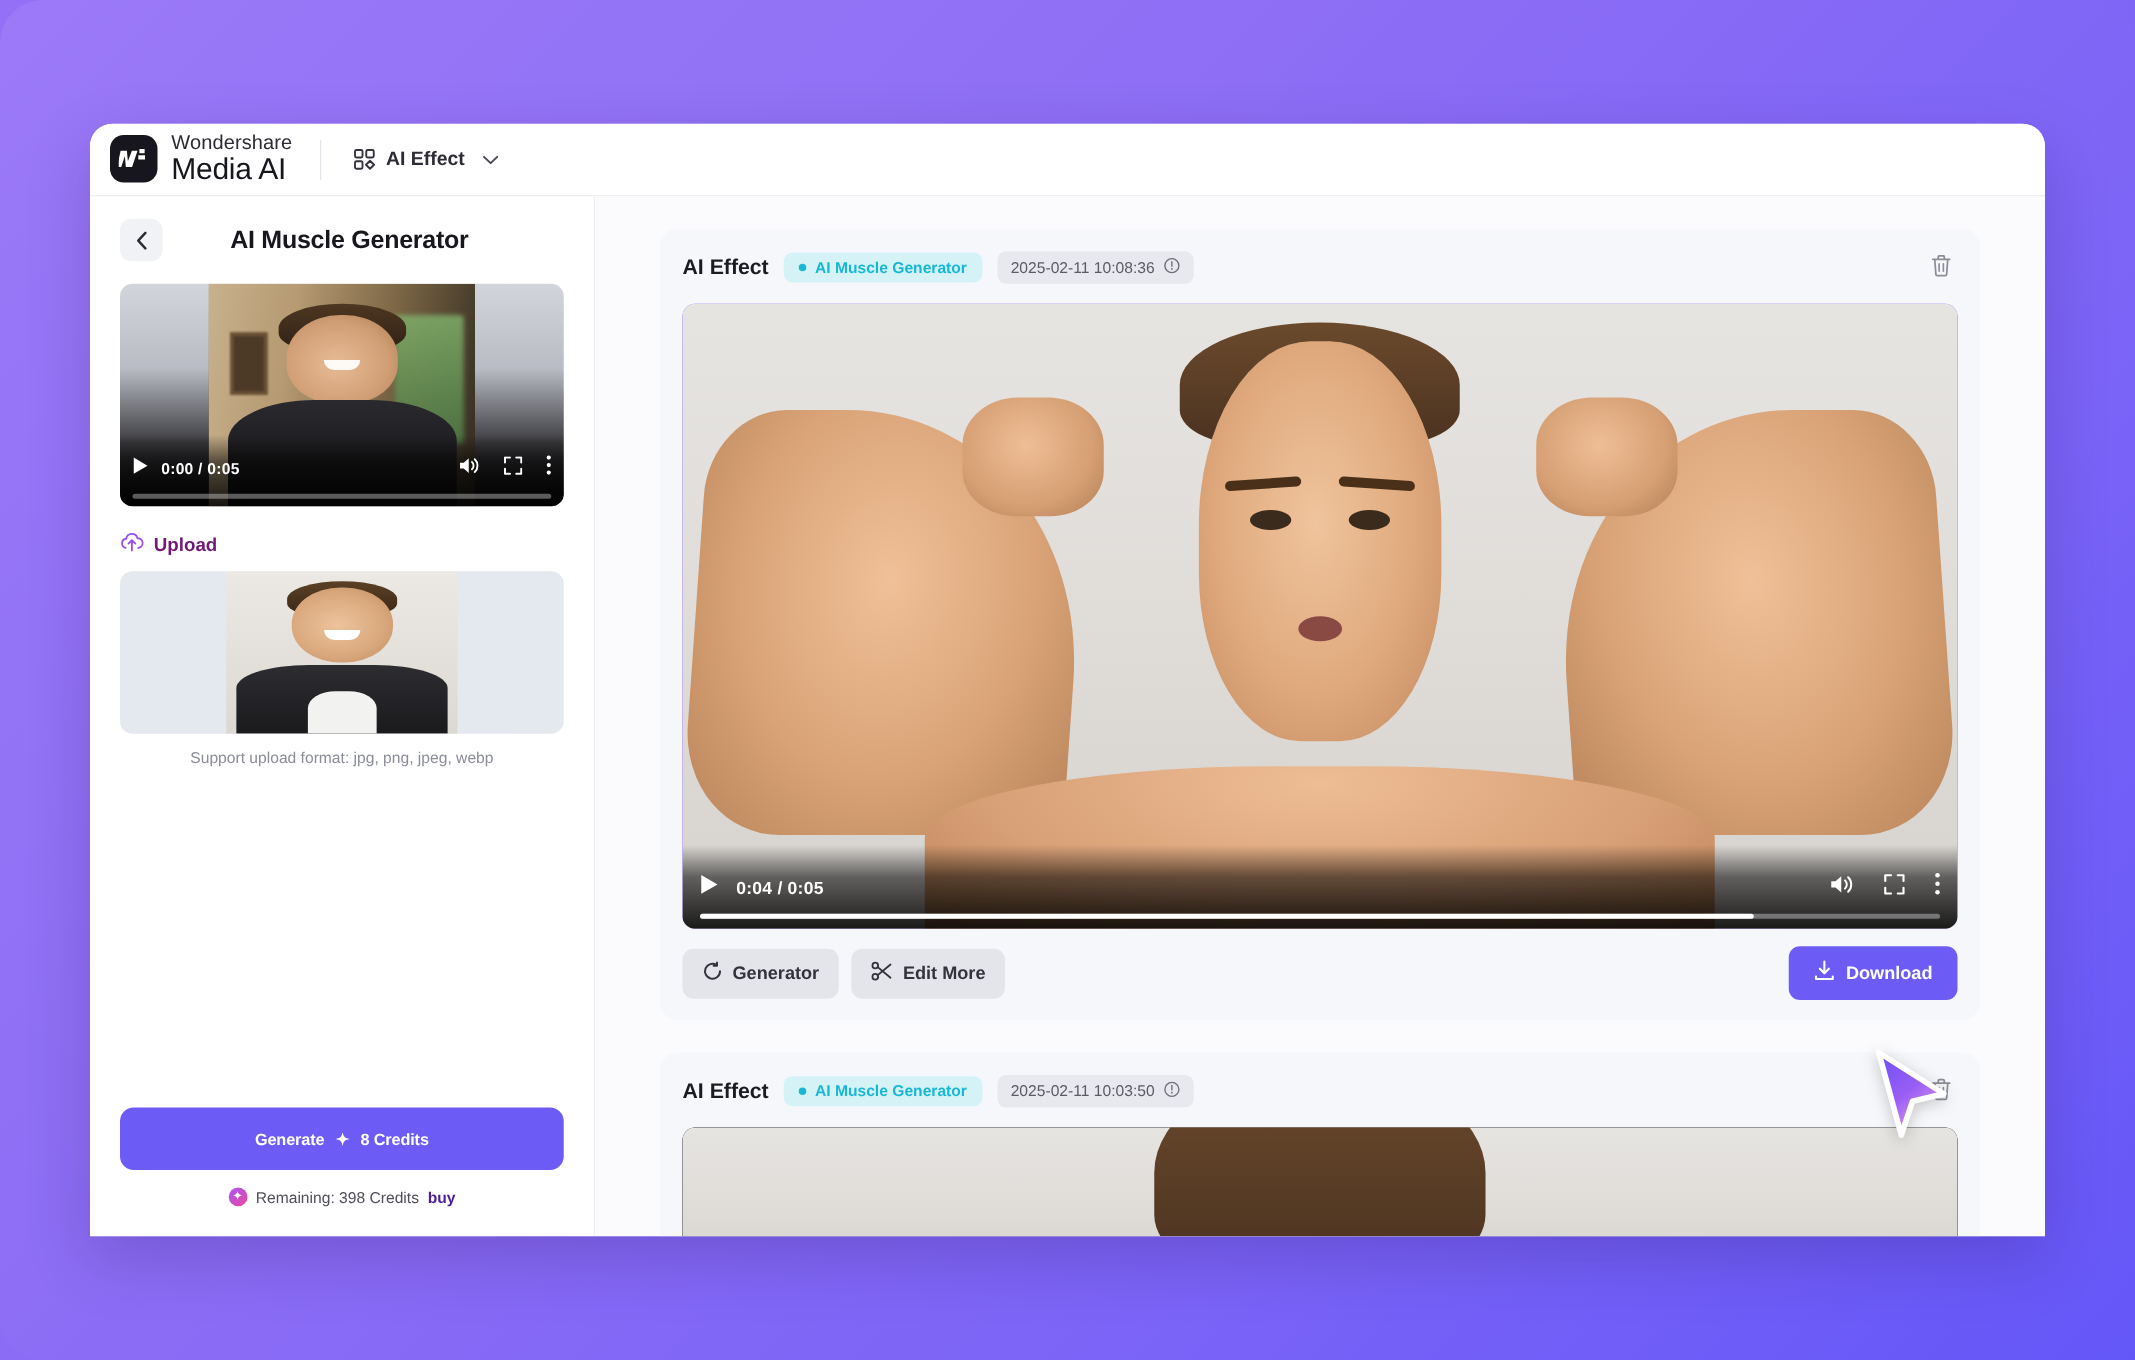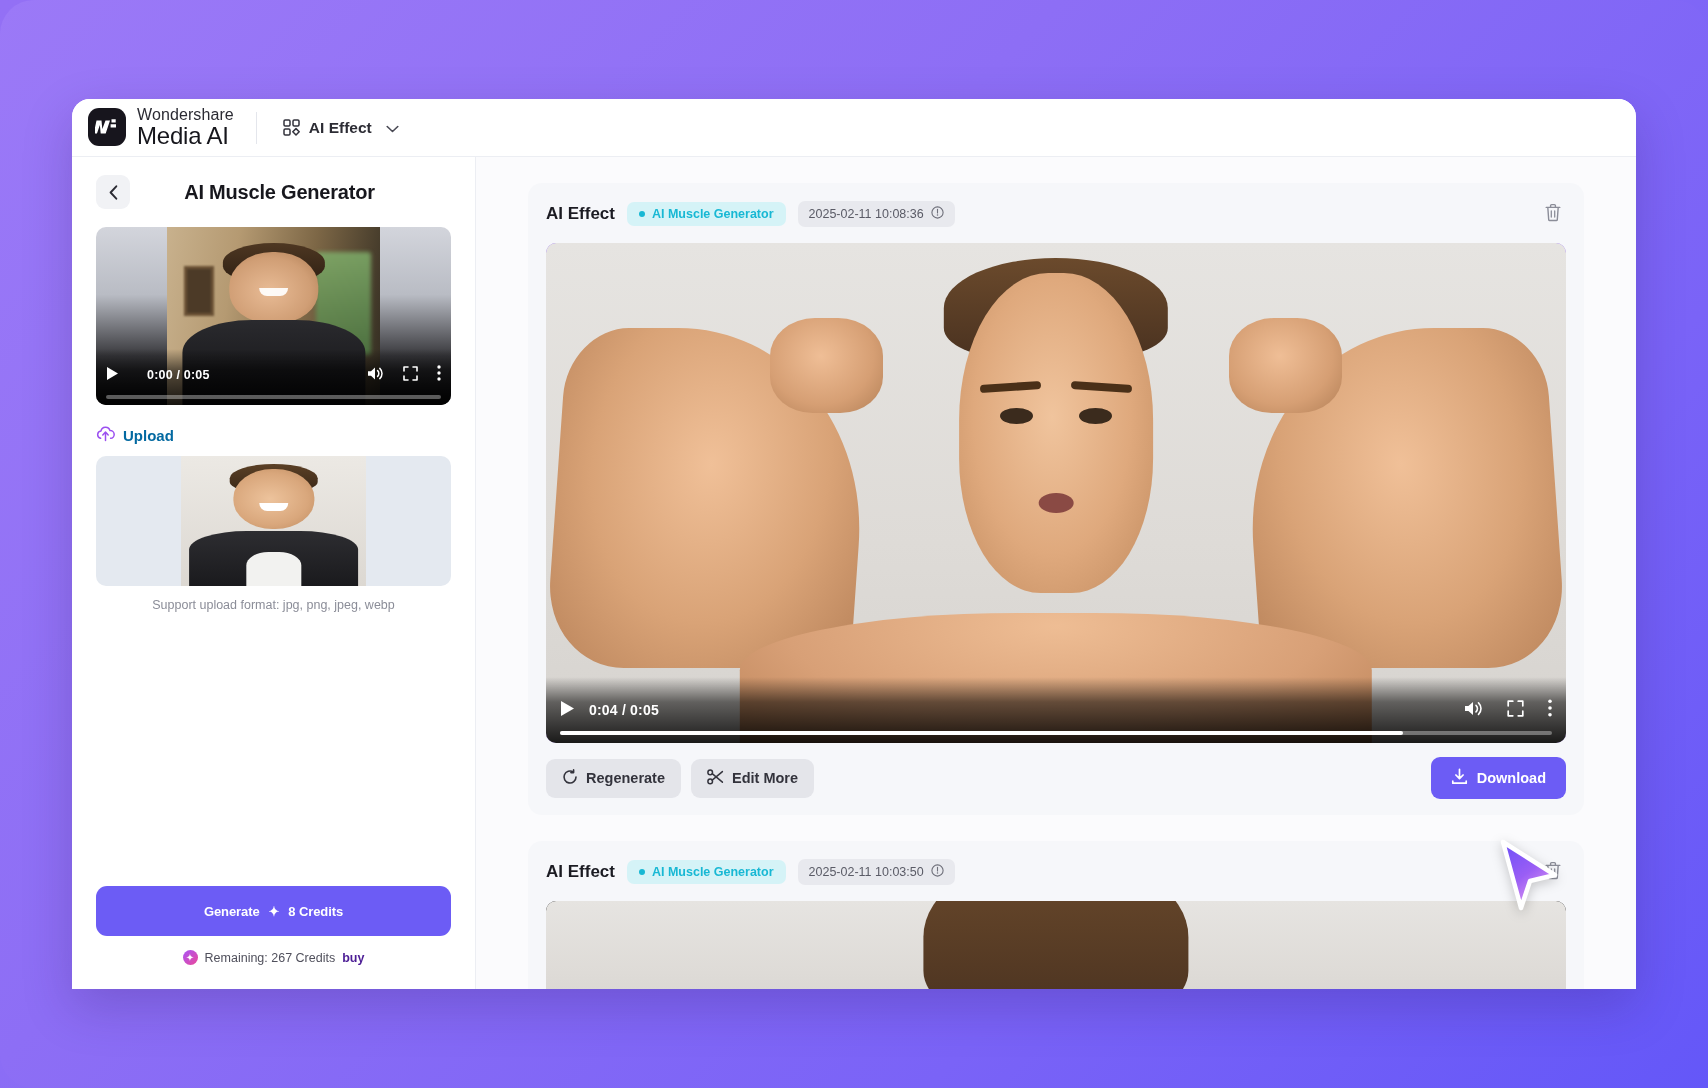--- a/index.html
+++ b/index.html
@@ -180,21 +180,21 @@
     background: linear-gradient(180deg,#2d2d31,#1a1a1d); }
   .up-shirt { position:absolute; left:50%; bottom:0; transform:translateX(-50%);
     width:30%; height:26%; border-radius:40% 40% 0 0; background:#f2f2f0; }
   .up-smile { position:absolute; left:50%; top:36%; transform:translateX(-50%);
     width:16%; height:6%; border-radius:0 0 40px 40px; background:#fff; }
 
   .upload-row {
     display: flex; align-items: center; gap: 8px;
     margin: 20px 0 10px 0; cursor: pointer;
   }
-  .upload-label { font-size: 15px; font-weight: 700; color: #0369a1; }
+  .upload-label { font-size: 15px; font-weight: 700; color: #701a75; }
   .support-text {
     text-align: center; font-size: 12.5px; color: #8b8d98;
     margin-top: 12px;
   }
   .sb-spacer { flex: 1; }
   .generate-btn {
     height: 50px; border-radius: 11px; border: none;
     background: #6c5cf5; color: #fff; cursor: pointer;
     font-size: 13px; font-weight: 700; letter-spacing: -.1px;
     display: flex; align-items: center; justify-content: center; gap: 9px;
@@ -281,21 +281,21 @@
     padding: 22px 14px 8px 14px;
   }
   .vctl-row { display: flex; align-items: center; color: #fff; }
   .vctl-left { display: flex; align-items: center; gap: 14px; }
   .vctl-time { font-size: 14px; font-weight: 700; letter-spacing: .2px; }
   .vctl-right { margin-left: auto; display: flex; align-items: center; gap: 24px; }
   .vbar { height: 4px; border-radius: 2px; background: rgba(255,255,255,.35); margin-top: 10px; position: relative; }
   .vbar-fill { position: absolute; left: 0; top: 0; bottom: 0; background: #fff; border-radius: 2px; }
   .vctl.small { padding: 16px 10px 6px 10px; }
   .vctl.small .vctl-time { font-size: 12.5px; }
-  .vctl.small .vctl-left { gap: 28px; }
+  .vctl.small .vctl-left { gap: 10px; }
   .vctl.small .vctl-right { gap: 19px; }
 
   .card-actions { display: flex; align-items: center; margin-top: 14px; gap: 10px; }
   .act-btn {
     display: flex; align-items: center; gap: 8px;
     background: #e4e5ea; border: none; border-radius: 9px;
     padding: 10px 16px; cursor: pointer;
     font-size: 14.5px; font-weight: 700; color: #33333c;
   }
   .dl-btn {
@@ -446,21 +446,21 @@
       <div class="sb-spacer"></div>
 
       <button class="generate-btn">
         <span>Generate</span>
         <span>✦</span>
         <span>8 Credits</span>
       </button>
 
       <div class="credits-row">
         <span class="credit-chip">✦</span>
-        <span>Remaining: 267 Credits</span>
+        <span>Remaining: 398 Credits</span>
         <span class="buy-link">buy</span>
       </div>
     </div>
 
     <div class="main">
 
       <div class="result-card">
         <div class="card-head">
           <span class="card-title">AI Effect</span>
           <span class="tag-effect">
@@ -541,21 +541,21 @@
         </div>
 
         <div class="card-actions">
           <button class="act-btn">
             <span>
               <svg width="16" height="16" viewBox="0 0 16 16" fill="none">
                 <path d="M14 8 A6 6 0 1 1 11.3 3" stroke="#33333c" stroke-width="1.6" stroke-linecap="round"></path>
                 <path d="M11.6 0.9 V3.6 H8.9" stroke="#33333c" stroke-width="1.6" stroke-linecap="round" stroke-linejoin="round"></path>
               </svg>
             </span>
-            <span>Regenerate</span>
+            <span>Generator</span>
           </button>
           <button class="act-btn">
             <span>
               <svg width="17" height="16" viewBox="0 0 17 16" fill="none">
                 <circle cx="3.2" cy="12.4" r="2.3" stroke="#33333c" stroke-width="1.5"></circle>
                 <circle cx="3.2" cy="3.4" r="2.3" stroke="#33333c" stroke-width="1.5"></circle>
                 <path d="M5.2 4.7 L15.4 13.2 M5.2 11.1 L15.4 2.6" stroke="#33333c" stroke-width="1.5" stroke-linecap="round"></path>
               </svg>
             </span>
             <span>Edit More</span>

